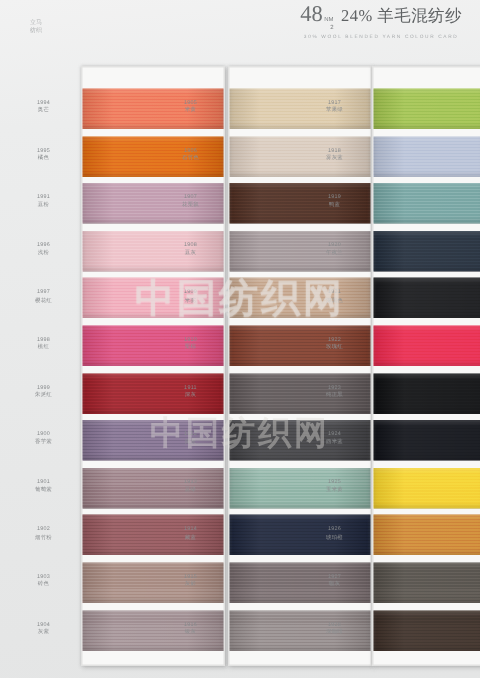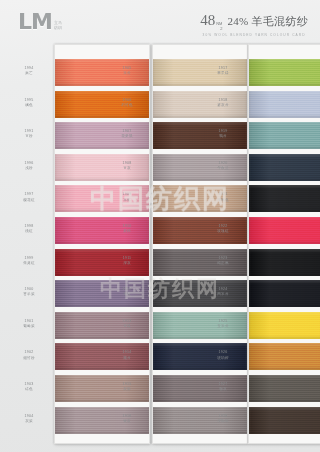--- a/index.html
+++ b/index.html
@@ -18,21 +18,21 @@
   .logo{position:absolute;left:18px;top:12px;display:flex;align-items:flex-end;}
   .logo-mark{
     font-size:22px;line-height:20px;font-weight:bold;letter-spacing:-1px;
     color:#9fa2a3;font-family:"DejaVu Sans",sans-serif;
     text-shadow:0 1px 0 #fdfdfd;
   }
   .logo-sub{
     margin-left:2px;font-size:4px;line-height:5px;color:#b2b5b6;
     display:flex;flex-direction:column;justify-content:flex-end;padding-bottom:2px;
   }
-  .title-block{position:absolute;right:12px;top:12px;text-align:right;white-space:nowrap;}
+  .title-block{position:absolute;right:12px;top:2px;text-align:right;white-space:nowrap;}
   .title-row{display:flex;align-items:baseline;justify-content:flex-end;color:#6e7173;}
   .t-num{font-size:15px;font-family:"Liberation Serif","DejaVu Serif",serif;letter-spacing:0px;}
   .t-frac{display:inline-flex;flex-direction:column;font-size:4px;line-height:4.5px;margin-left:1px;margin-right:5px;color:#7d8082;}
   .t-main{font-size:11px;font-family:"Liberation Serif","DejaVu Serif",serif;color:#5f6264;letter-spacing:0.3px;}
   .t-sub{font-size:3.2px;color:#a9acae;letter-spacing:1.1px;margin-top:2px;text-align:center;}
   
   .cards{position:absolute;left:0;top:44px;width:320px;height:404px;}
   .card{
     position:absolute;top:0;width:96px;height:400px;
     background:#f8f8f7;
@@ -88,21 +88,20 @@
     pointer-events:none;
   }
 </style>
 </head>
 <body>
 
 <div id="stage">
 
   <div class="header">
     <div class="logo">
-      <span class="logo-mark">LM</span>
       <span class="logo-sub">
         <span>立马</span>
         <span>纺织</span>
       </span>
     </div>
 
     <div class="title-block">
       <div class="title-row">
         <span class="t-num">48</span>
         <span class="t-frac">

